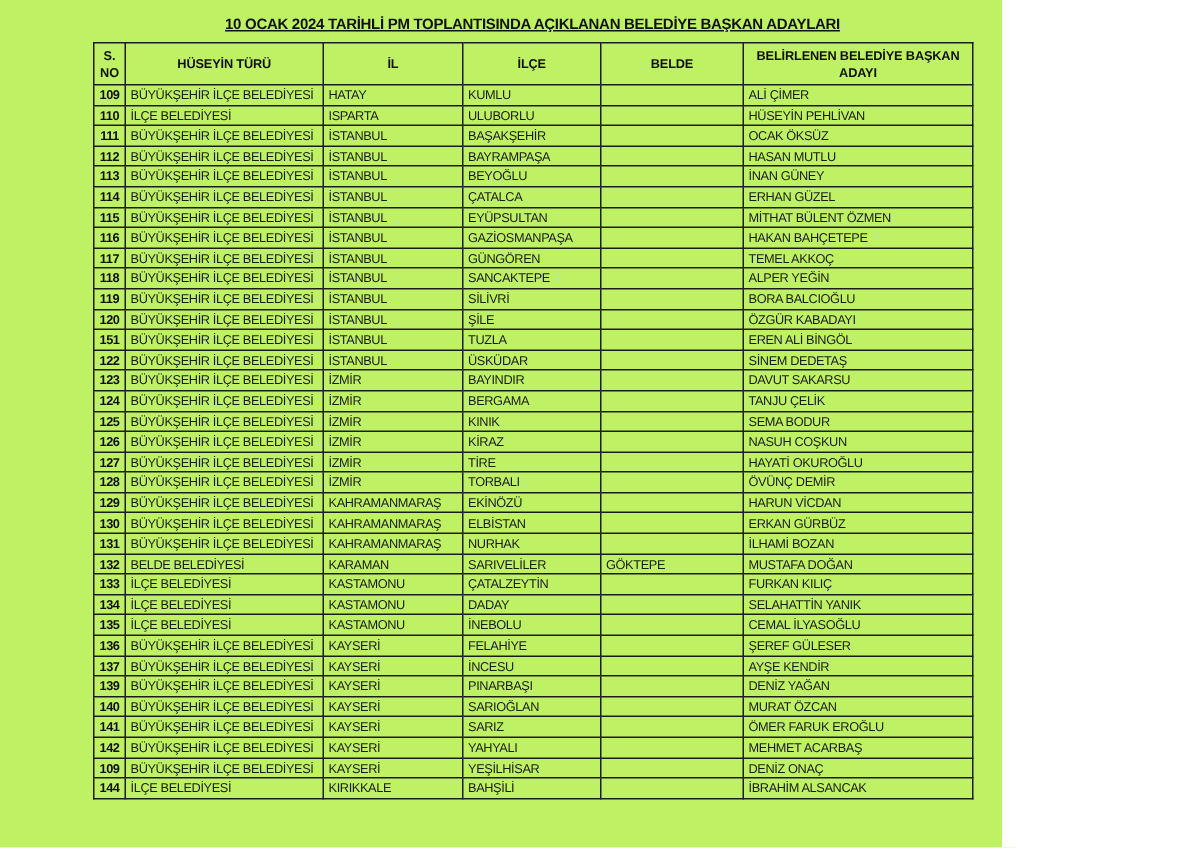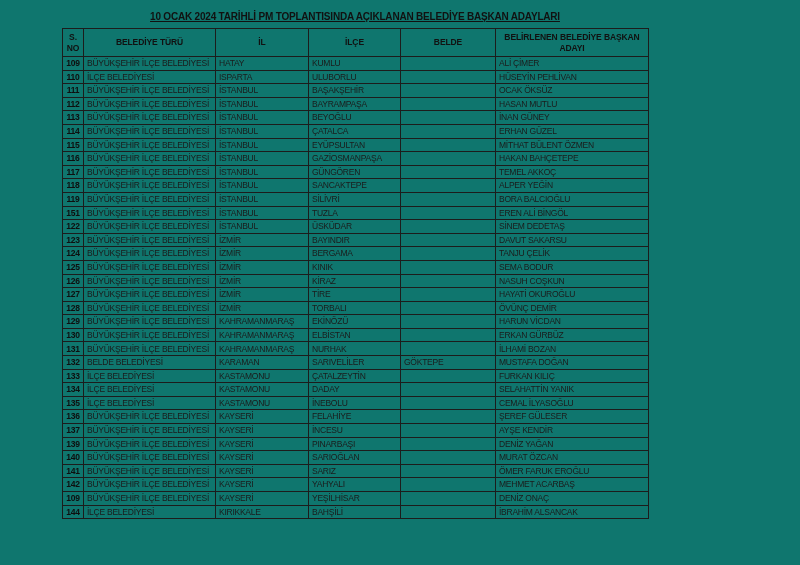--- a/index.html
+++ b/index.html
@@ -2,23 +2,23 @@
 <html><head>
 <meta charset="utf-8">
 <style>
   html, body {
     margin: 0;
     padding: 0;
     background: #ffffff;
   }
   .page {
     position: relative;
-    width: 800px;
+    width: 668px;
     height: 565px;
-    background: #0f766e;
+    background: #bef264;
     font-family: "Liberation Sans", sans-serif;
     color: #171717;
     overflow: hidden;
   }
   .doc-title {
     position: absolute;
     left: 62px;
     top: 11px;
     width: 586px;
     text-align: center;
@@ -83,21 +83,21 @@
       <col style="width:21px">
       <col style="width:132px">
       <col style="width:93px">
       <col style="width:92px">
       <col style="width:95px">
       <col style="width:153px">
     </colgroup>
     <thead>
       <tr>
         <th>S. NO</th>
-        <th>BELEDİYE TÜRÜ</th>
+        <th>HÜSEYİN TÜRÜ</th>
         <th>İL</th>
         <th>İLÇE</th>
         <th>BELDE</th>
         <th>BELİRLENEN BELEDİYE BAŞKAN ADAYI</th>
       </tr>
     </thead>
     <tbody id="table-body">
         <tr>
           <td class="c-sno">109</td>
           <td class="c-turu">BÜYÜKŞEHİR İLÇE BELEDİYESİ</td>
@@ -180,20 +180,28 @@
         </tr>
         <tr>
           <td class="c-sno">119</td>
           <td class="c-turu">BÜYÜKŞEHİR İLÇE BELEDİYESİ</td>
           <td class="c-il">İSTANBUL</td>
           <td class="c-ilce">SİLİVRİ</td>
           <td class="c-belde"></td>
           <td class="c-aday">BORA BALCIOĞLU</td>
         </tr>
         <tr>
+          <td class="c-sno">120</td>
+          <td class="c-turu">BÜYÜKŞEHİR İLÇE BELEDİYESİ</td>
+          <td class="c-il">İSTANBUL</td>
+          <td class="c-ilce">ŞİLE</td>
+          <td class="c-belde"></td>
+          <td class="c-aday">ÖZGÜR KABADAYI</td>
+        </tr>
+        <tr>
           <td class="c-sno">151</td>
           <td class="c-turu">BÜYÜKŞEHİR İLÇE BELEDİYESİ</td>
           <td class="c-il">İSTANBUL</td>
           <td class="c-ilce">TUZLA</td>
           <td class="c-belde"></td>
           <td class="c-aday">EREN ALİ BİNGÖL</td>
         </tr>
         <tr>
           <td class="c-sno">122</td>
           <td class="c-turu">BÜYÜKŞEHİR İLÇE BELEDİYESİ</td>

